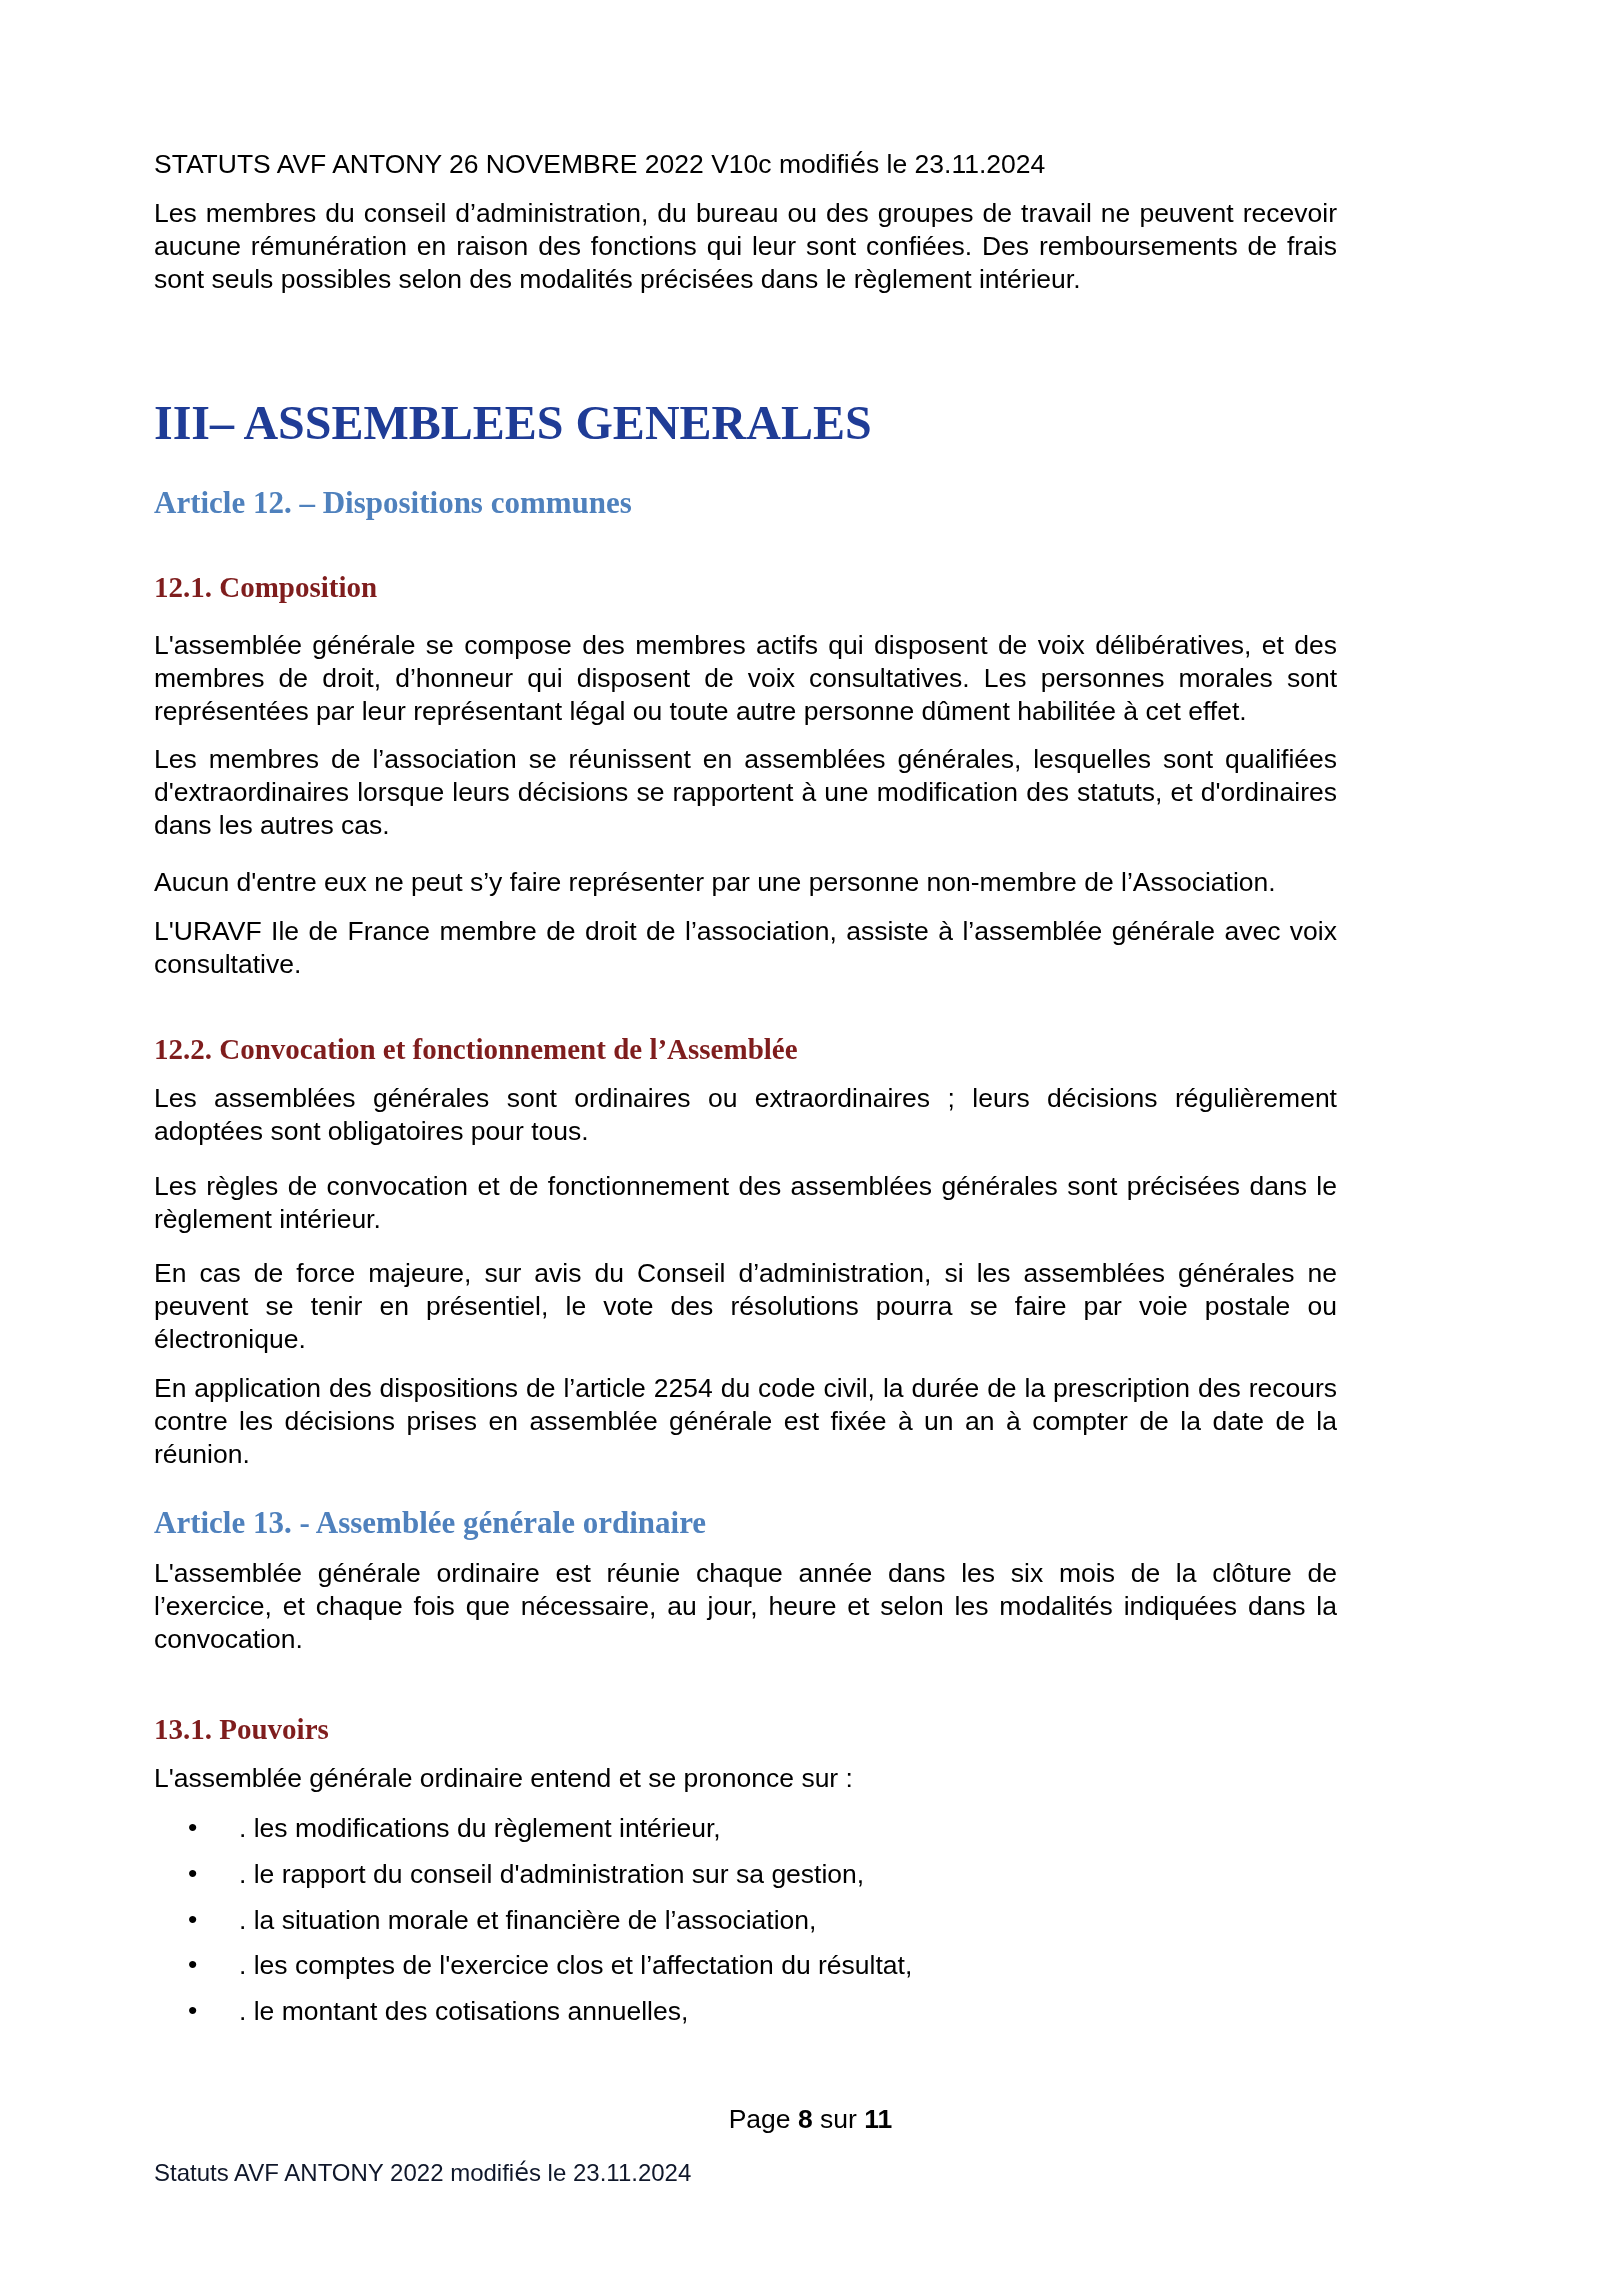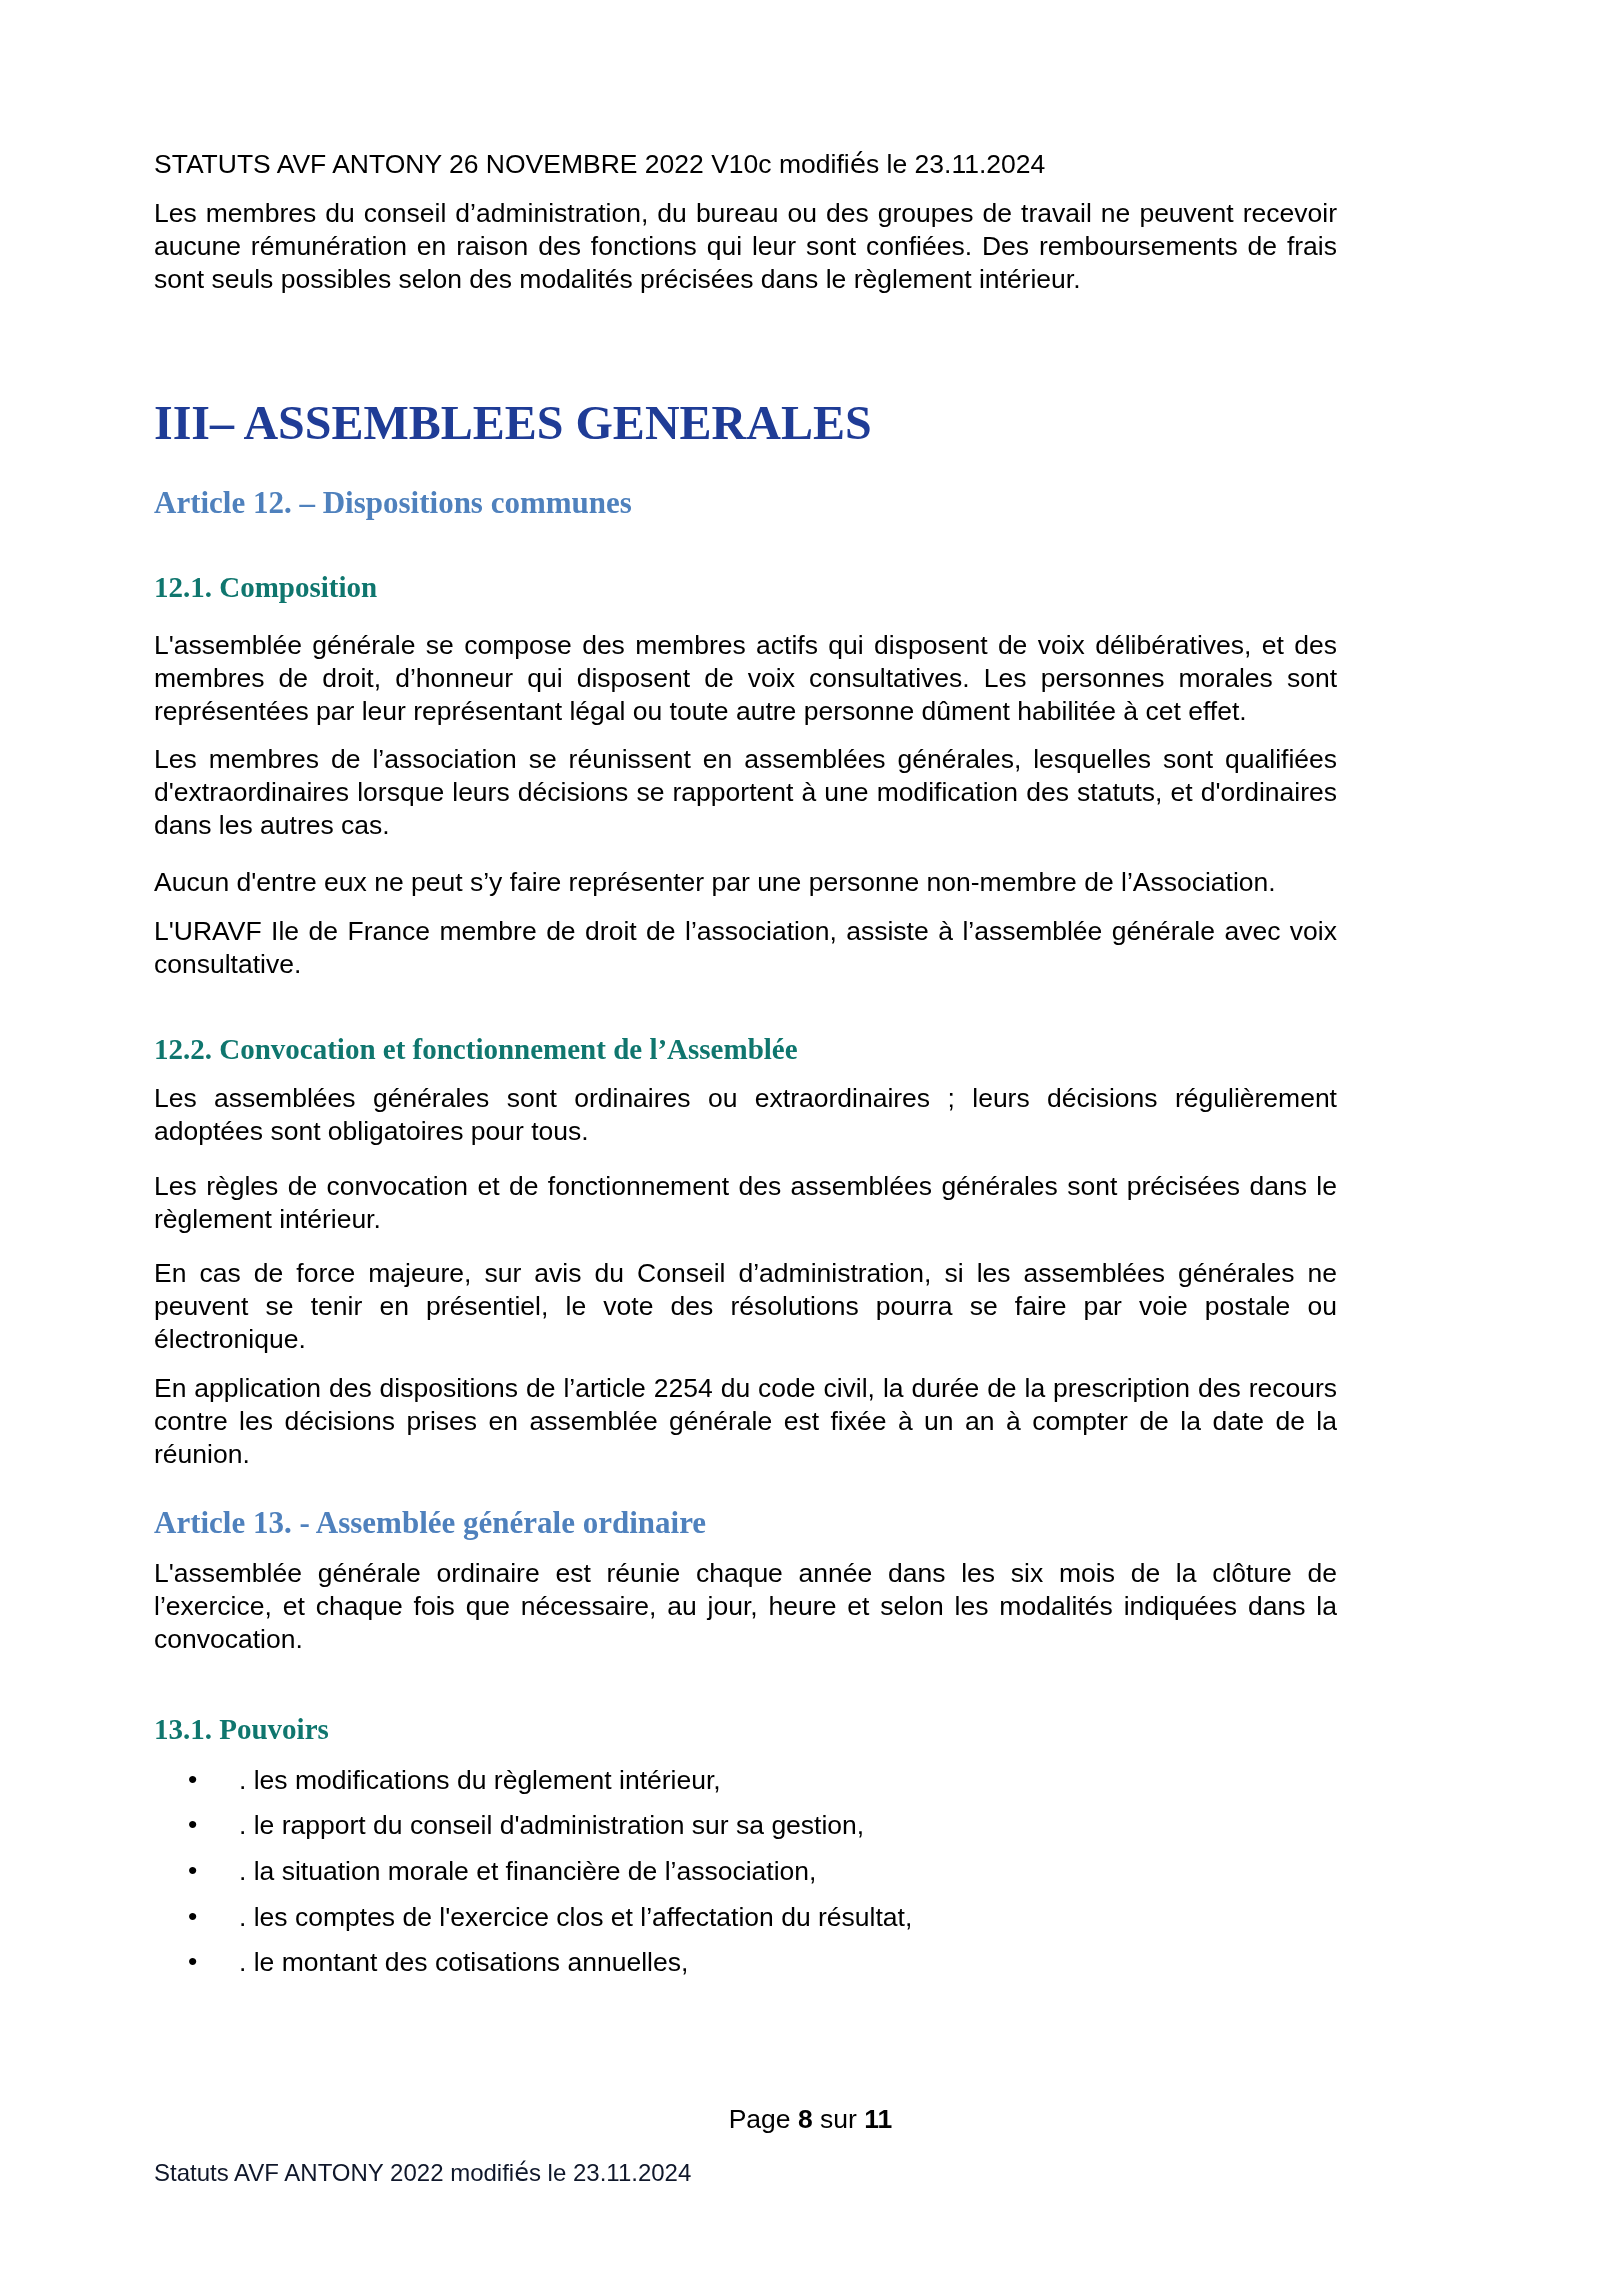--- a/index.html
+++ b/index.html
@@ -45,21 +45,21 @@
     font-family: "Liberation Serif", serif;
     font-weight: 700;
     font-size: 31px; line-height: 1.2;
     color: #4f81bd;
   }
   h3.sub-title {
     margin: 49px 0 0 0;
     font-family: "Liberation Serif", serif;
     font-weight: 700;
     font-size: 29px; line-height: 1.2;
-    color: #0f766e;
+    color: #7f1d1d;
   }
   h3.mt52 { margin-top: 51px; }
   h3.mt57 { margin-top: 56px; }
   ul.powers-list {
     margin: 17px 0 0 0; padding: 0;
     list-style: none;
   }
   ul.powers-list li {
     position: relative;
     padding-left: 85px;
@@ -115,20 +115,21 @@
   <p class="body-p mt22">Les règles de convocation et de fonctionnement des assemblées générales sont précisées dans le règlement intérieur.</p>
   <p class="body-p mt22">En cas de force majeure, sur avis du Conseil d’administration, si les assemblées générales ne peuvent se tenir en présentiel, le vote des résolutions pourra se faire par voie postale ou électronique.</p>
   <p class="body-p mt16">En application des dispositions de l’article 2254 du code civil, la durée de la prescription des recours contre les décisions prises en assemblée générale est fixée à un an à compter de la date de la réunion.</p>
 
   <h2 class="art-title">Article 13. - Assemblée générale ordinaire</h2>
 
   <p class="body-p mt16">L'assemblée générale ordinaire est réunie chaque année dans les six mois de la clôture de l’exercice, et chaque fois que nécessaire, au jour, heure et selon les modalités indiquées dans la convocation.</p>
 
   <h3 class="sub-title mt57">13.1. Pouvoirs</h3>
 
+  <p class="body-p mt16 single">L'assemblée générale ordinaire entend et se prononce sur :</p>
 
   <ul class="powers-list">
     <li>. les modifications du règlement intérieur,</li>
     <li>. le rapport du conseil d'administration sur sa gestion,</li>
     <li>. la situation morale et financière de l’association,</li>
     <li>. les comptes de l'exercice clos et l’affectation du résultat,</li>
     <li>. le montant des cotisations annuelles,</li>
   </ul>
 
   <div class="page-num"><span>Page</span> <b>8</b> <span>sur</span> <b>11</b></div>

